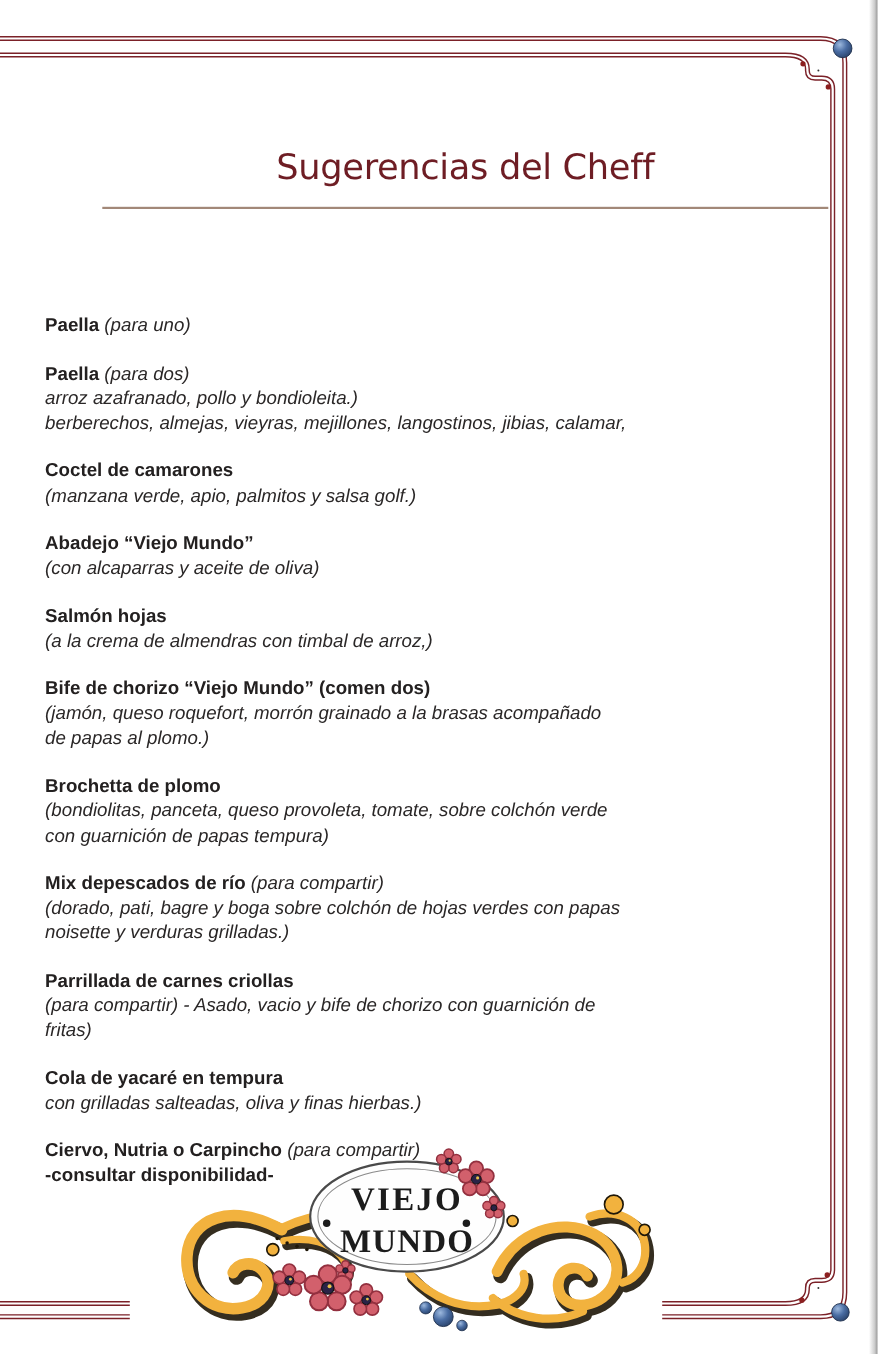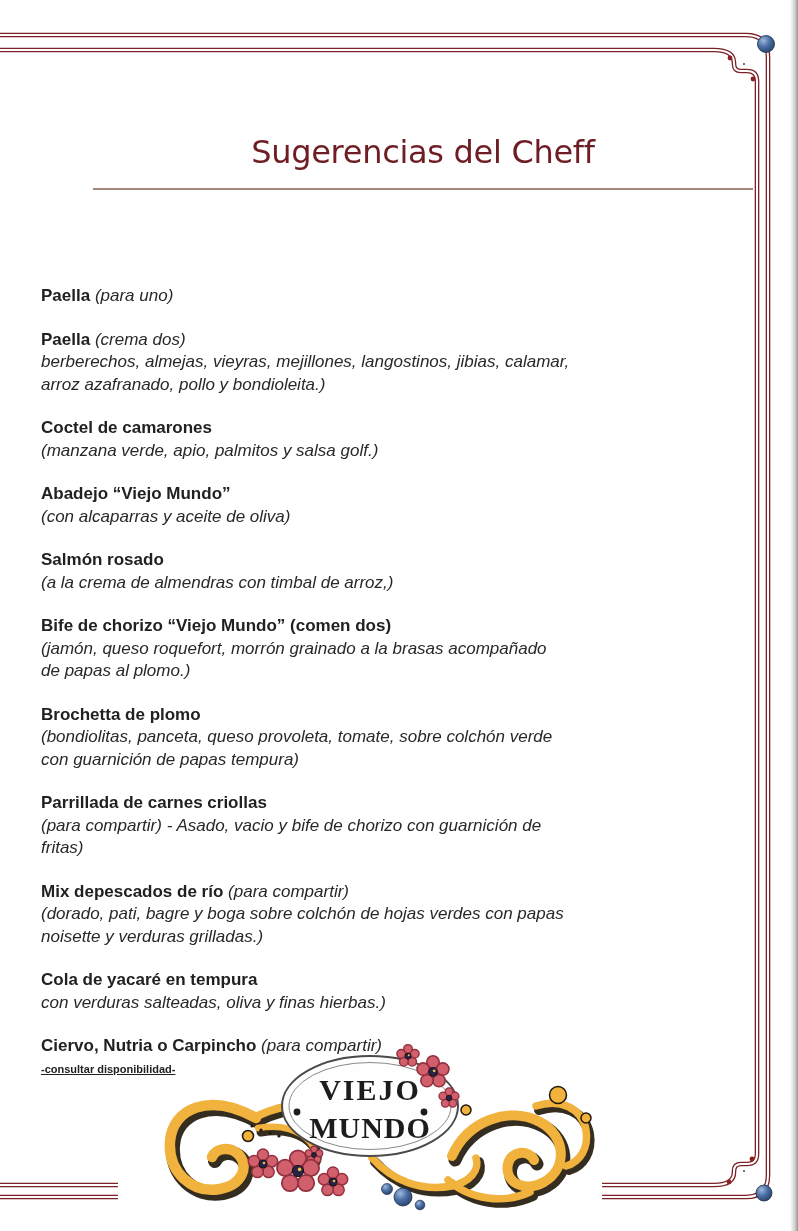--- a/index.html
+++ b/index.html
@@ -27,21 +27,21 @@
   .title-rule{
     width:660px;margin:17px auto 0 auto;border:none;
     border-top:2px solid #a28878;height:0;
   }
   .menu{position:absolute;left:41px;top:249px;width:640px;z-index:2;margin-top:36px;}
   .menu-item{margin-bottom:21px;}
   .item-title{font-size:17px;line-height:22.5px;white-space:nowrap;}
   .item-name{font-weight:bold;color:#232020;}
   .item-note{font-style:italic;font-weight:normal;color:#2a2727;}
   .item-desc{font-style:italic;font-size:17px;line-height:22.5px;color:#2a2727;white-space:nowrap;}
-  .item-extra{font-weight:bold;font-size:11px;line-height:22.5px;color:#232020;text-decoration:underline;}
+  .item-extra{font-weight:bold;font-size:17px;line-height:22.5px;color:#232020;}
   .ornament-svg{position:absolute;left:158px;top:1034px;z-index:3;}
   .logo-text{
     font-family:"Liberation Serif","DejaVu Serif",serif;
     font-weight:bold;fill:#1c1c1c;
   }
 </style>
 </head>
 <body>
 
 <div class="page">
@@ -84,59 +84,59 @@
   <div class="header">
     <h1 class="title">Sugerencias del Cheff</h1>
     <hr class="title-rule">
   </div>
 
   <div class="menu" id="menu-list">
       <div class="menu-item">
         <div class="item-title"><span class="item-name">Paella</span><span class="item-note"> (para uno)</span></div>
       </div>
       <div class="menu-item">
-        <div class="item-title"><span class="item-name">Paella</span><span class="item-note"> (crema dos)</span></div>
+        <div class="item-title"><span class="item-name">Paella</span><span class="item-note"> (para dos)</span></div>
+        <div class="item-desc">arroz azafranado, pollo y bondioleita.)</div>
         <div class="item-desc">berberechos, almejas, vieyras, mejillones, langostinos, jibias, calamar,</div>
-        <div class="item-desc">arroz azafranado, pollo y bondioleita.)</div>
       </div>
       <div class="menu-item">
         <div class="item-title"><span class="item-name">Coctel de camarones</span></div>
         <div class="item-desc">(manzana verde, apio, palmitos y salsa golf.)</div>
       </div>
       <div class="menu-item">
         <div class="item-title"><span class="item-name">Abadejo “Viejo Mundo”</span></div>
         <div class="item-desc">(con alcaparras y aceite de oliva)</div>
       </div>
       <div class="menu-item">
-        <div class="item-title"><span class="item-name">Salmón rosado</span></div>
+        <div class="item-title"><span class="item-name">Salmón hojas</span></div>
         <div class="item-desc">(a la crema de almendras con timbal de arroz,)</div>
       </div>
       <div class="menu-item">
         <div class="item-title"><span class="item-name">Bife de chorizo “Viejo Mundo” (comen dos)</span></div>
         <div class="item-desc">(jamón, queso roquefort, morrón grainado a la brasas acompañado</div>
         <div class="item-desc">de papas al plomo.)</div>
       </div>
       <div class="menu-item">
         <div class="item-title"><span class="item-name">Brochetta de plomo</span></div>
         <div class="item-desc">(bondiolitas, panceta, queso provoleta, tomate, sobre colchón verde</div>
         <div class="item-desc">con guarnición de papas tempura)</div>
       </div>
       <div class="menu-item">
+        <div class="item-title"><span class="item-name">Mix depescados de río</span><span class="item-note"> (para compartir)</span></div>
+        <div class="item-desc">(dorado, pati, bagre y boga sobre colchón de hojas verdes con papas</div>
+        <div class="item-desc">noisette y verduras grilladas.)</div>
+      </div>
+      <div class="menu-item">
         <div class="item-title"><span class="item-name">Parrillada de carnes criollas</span></div>
         <div class="item-desc">(para compartir) - Asado, vacio y bife de chorizo con guarnición de</div>
         <div class="item-desc">fritas)</div>
       </div>
       <div class="menu-item">
-        <div class="item-title"><span class="item-name">Mix depescados de río</span><span class="item-note"> (para compartir)</span></div>
-        <div class="item-desc">(dorado, pati, bagre y boga sobre colchón de hojas verdes con papas</div>
-        <div class="item-desc">noisette y verduras grilladas.)</div>
-      </div>
-      <div class="menu-item">
         <div class="item-title"><span class="item-name">Cola de yacaré en tempura</span></div>
-        <div class="item-desc">con verduras salteadas, oliva y finas hierbas.)</div>
+        <div class="item-desc">con grilladas salteadas, oliva y finas hierbas.)</div>
       </div>
       <div class="menu-item">
         <div class="item-title"><span class="item-name">Ciervo, Nutria o Carpincho</span><span class="item-note"> (para compartir)</span></div>
         <div class="item-extra">-consultar disponibilidad-</div>
       </div>
     </div>
 
   <svg class="ornament-svg" width="444" height="192" viewBox="158 1034 444 192">
     <defs>
       <radialGradient id="sph2" cx="0.35" cy="0.3" r="0.85">

